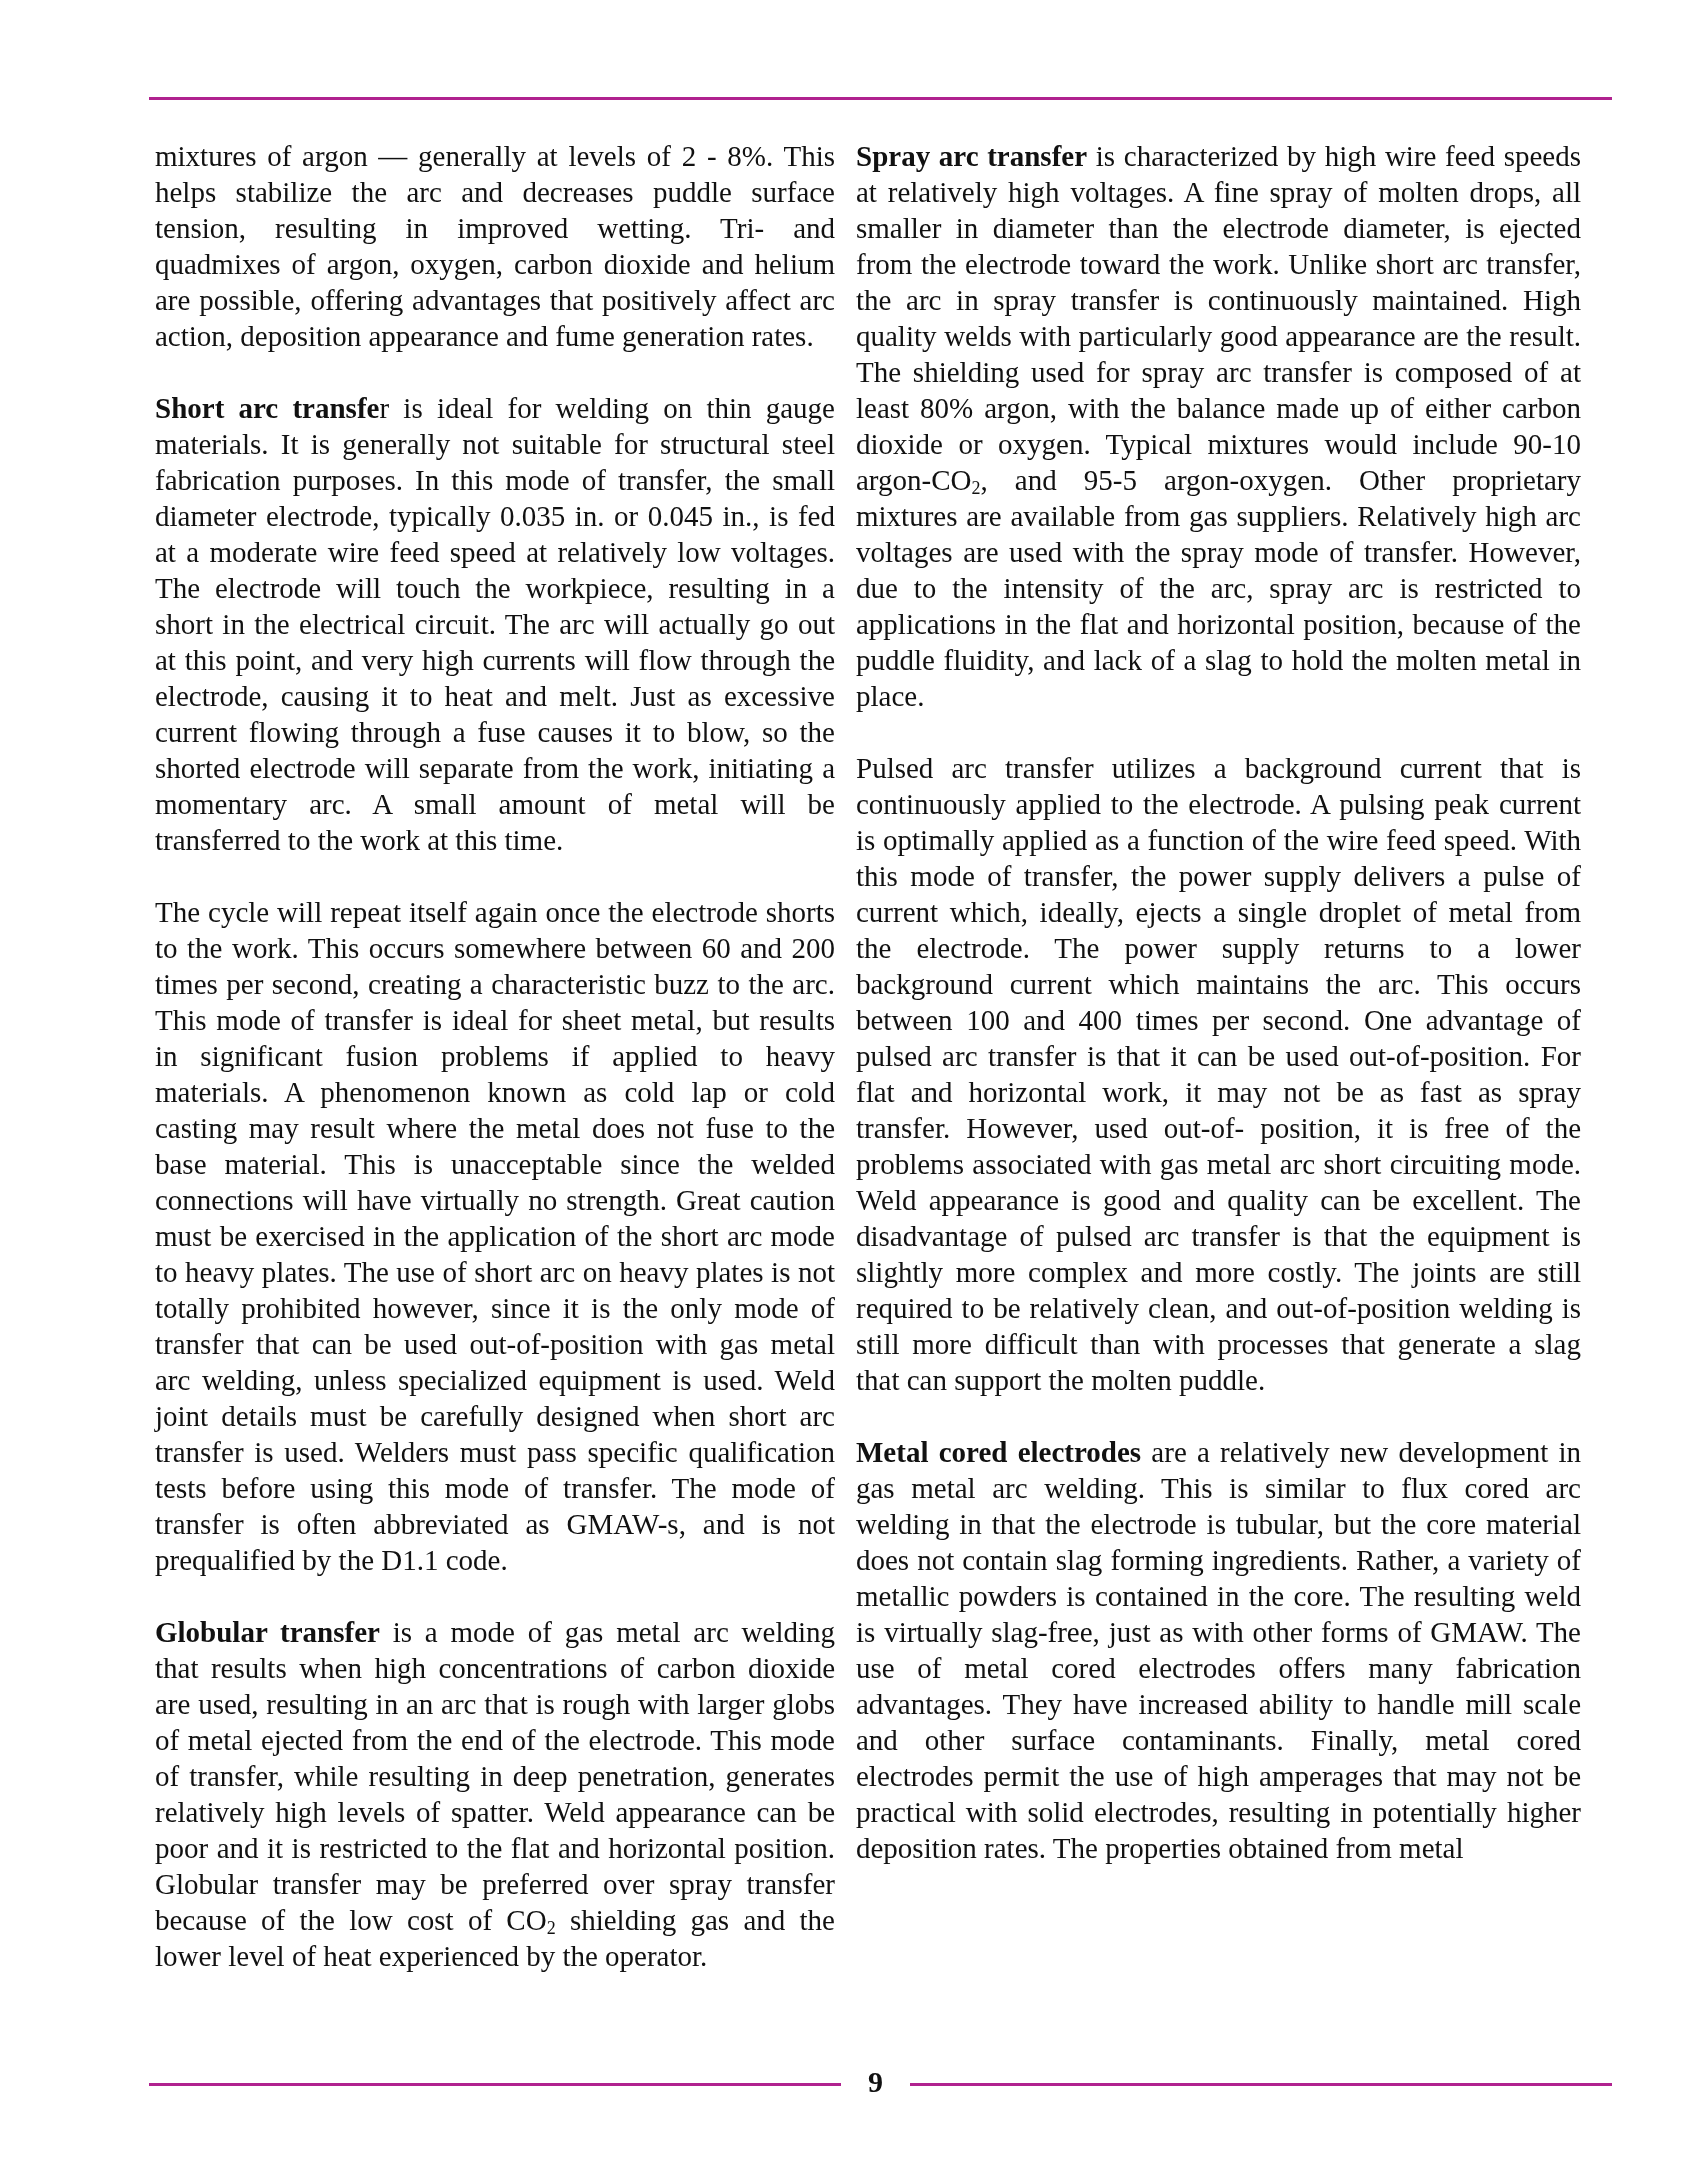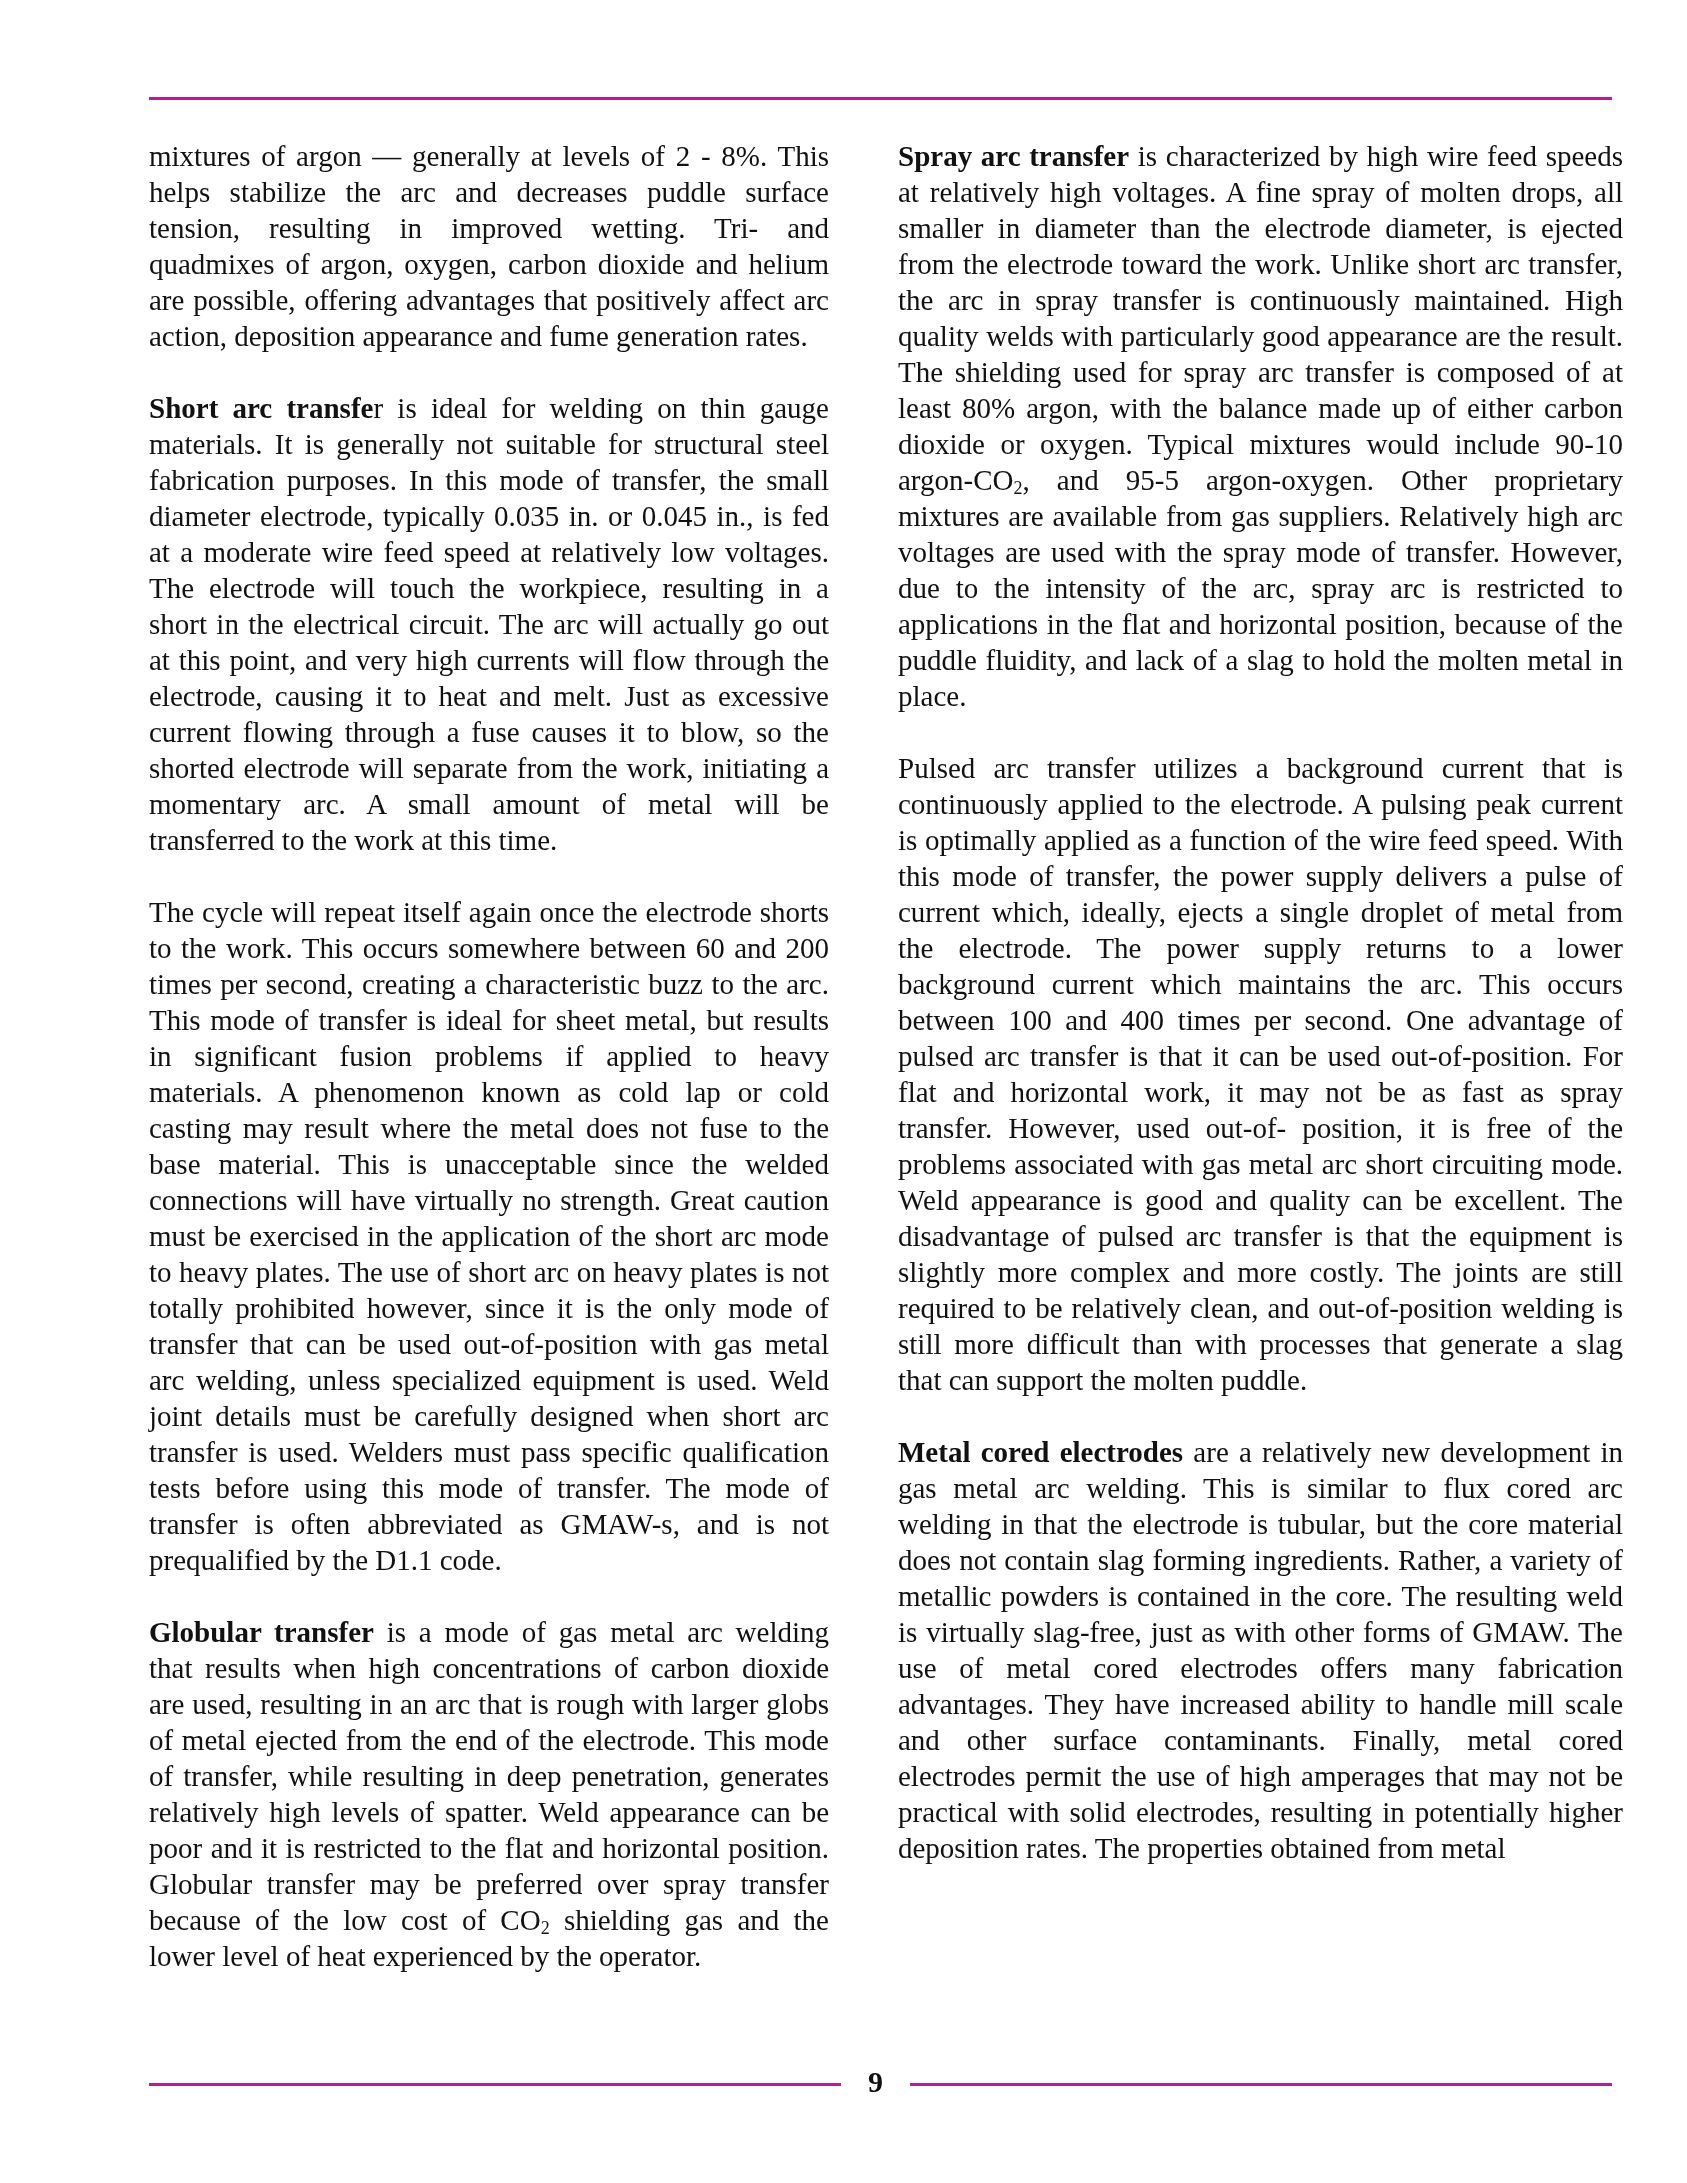--- a/index.html
+++ b/index.html
@@ -47,25 +47,25 @@
     }
     .column {
       position: absolute;
       top: 138px;
       font-size: 29px;
       line-height: 36px;
       text-align: justify;
       hyphens: manual;
     }
     .column.left {
-      left: 149px;
+      left: 155px;
       width: 680px;
     }
     .column.right {
-      left: 898px;
+      left: 856px;
       width: 725px;
     }
     .para {
       margin: 0 0 36px 0;
     }
     .para:last-child {
       margin-bottom: 0;
     }
     .lead {
       font-weight: bold;

